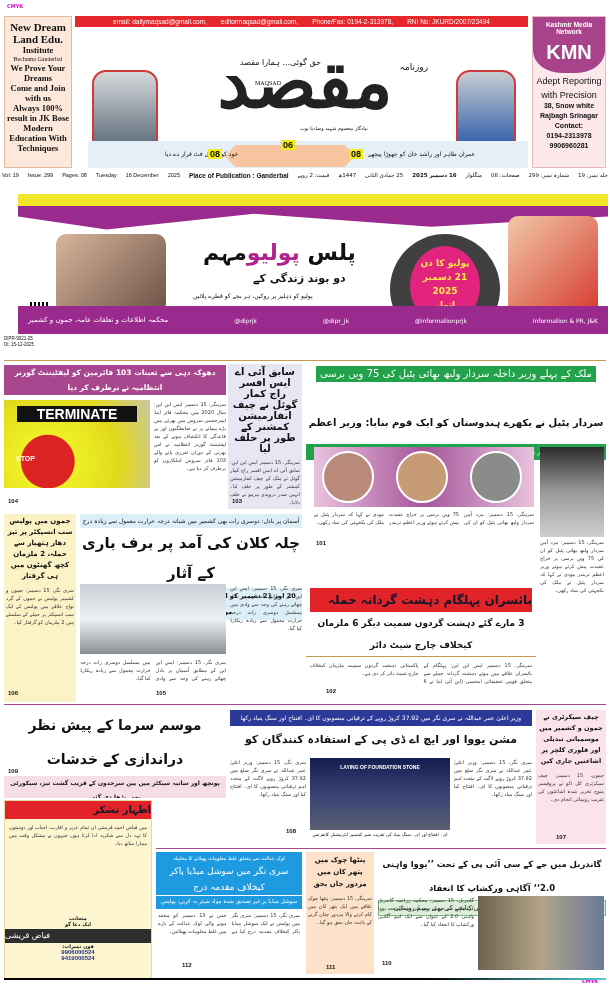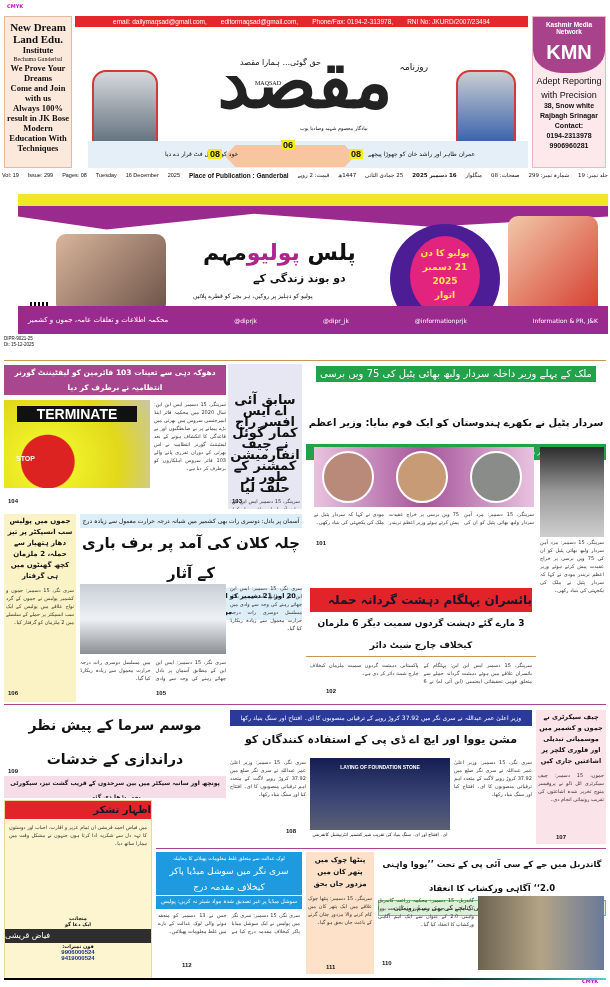--- a/index.html
+++ b/index.html
@@ -31,21 +31,21 @@
   .ybadge { background: #f5ea1a; font-family: "Liberation Sans", sans-serif; font-weight: bold; font-size: 9px; padding: 0 2px; }
   .infobar { left: 2px; top: 170px; width: 606px; height: 10px; font-family: "Liberation Sans", sans-serif; font-size: 5.5px; display: flex; justify-content: space-between; align-items: center; }
   
   .polio { left: 18px; top: 194px; width: 590px; height: 140px; background: #fff; border-top: 12px solid #f3e628; overflow: hidden; }
   .polio .wave { position: absolute; left: 0; top: 0; width: 100%; height: 26px; background: #9b2a8e; clip-path: polygon(0 0,100% 0,100% 40%,70% 80%,40% 30%,15% 90%,0 40%); }
   .polio .foot { position: absolute; left: 0; bottom: 0; width: 100%; height: 28px; background: #9b2a8e; color: #fff; font-size: 6px; display: flex; align-items: center; justify-content: space-between; padding: 0 10px; }
   .polio .title { position: absolute; left: 185px; top: 34px; font-size: 22px; font-weight: bold; }
   .polio .title .pink { color: #b0228e; }
   .polio .sub1 { position: absolute; left: 235px; top: 66px; font-size: 11px; font-weight: bold; }
   .polio .sub2 { position: absolute; left: 175px; top: 86px; font-size: 6px; }
-  .polio .drop { position: absolute; left: 372px; top: 18px; width: 110px; height: 110px; border-radius: 50%; background: #4c1d95; }
+  .polio .drop { position: absolute; left: 372px; top: 28px; width: 110px; height: 110px; border-radius: 50%; background: #404040; }
   .polio .drop-in { position: absolute; left: 20px; top: 12px; width: 70px; height: 80px; border-radius: 50% 50% 50% 50%; background: #e3247f; color: #ffe84a; text-align: center; font-size: 9px; font-weight: bold; padding-top: 10px; line-height: 14px; }
   .polio .baby { position: absolute; left: 38px; top: 28px; width: 110px; height: 80px; background: linear-gradient(135deg,#d9b59b,#6b5247); border-radius: 10px; }
   .polio .kid { position: absolute; right: 10px; top: 10px; width: 90px; height: 100px; background: linear-gradient(135deg,#f1c9a8,#d63a2f); border-radius: 10px; }
   .polio .qr { position: absolute; left: 12px; top: 96px; width: 20px; height: 20px; background: repeating-linear-gradient(90deg,#000 0 2px,#fff 2px 4px); }
   .dipr { left: 4px; top: 336px; font-size: 4.5px; font-family: "Liberation Sans", sans-serif; line-height: 6px; }
   .rule { background: #c79852; height: 1px; }
   
   .box { position: absolute; overflow: hidden; }
   .head-plum { background: #a8478f; color: #fff; text-align: center; font-weight: bold; }
   .head-green { background: #22a34b; color: #fff; text-align: center; }
@@ -171,21 +171,21 @@
   <div class="head-plum urdu" style="font-size:7.5px;line-height:15px;margin-top:1px;">دھوکہ دہی سے تعینات 103 فائرمین کو لیفٹیننٹ گورنر انتظامیہ نے برطرف کر دیا</div>
   <div class="img-ph" style="left:0;top:36px;width:146px;height:88px;background:radial-gradient(circle at 30% 70%,#d22 0 22%,#eef028 23%,#e2d81a 60%,#c9c6a8);">
     <div style="margin:6px auto 0;width:120px;background:#111;color:#fff;font-family:'Liberation Sans',sans-serif;font-weight:bold;font-size:14px;text-align:center;">TERMINATE</div>
     <div style="position:absolute;left:12px;top:55px;color:#fff;font-size:7px;font-weight:bold;font-family:'Liberation Sans',sans-serif;">STOP</div>
   </div>
   <div class="body-text urdu" style="position:absolute;left:150px;top:36px;width:72px;height:108px;">سرینگر، 15 دسمبر ایس این این: سال 2020 میں محکمہ فائر اینڈ ایمرجنسی سروس میں بھرتی میں بڑے پیمانے پر بے ضابطگیوں اور بے قاعدگی کا انکشاف ہونے کے بعد لیفٹیننٹ گورنر انتظامیہ نے اس بھرتی کے دوران تقرری پانے والے 103 فائر سروس اہلکاروں کو برطرف کر دیا ہے۔</div>
   <div class="num" style="position:absolute;left:4px;top:134px;">104</div>
 </div>
 
 <div class="box" style="left:228px;top:364px;width:74px;height:145px;background:#e6e7f2;">
-  <div class="urdu big-head" style="font-size:13px;line-height:11px;padding:2px;margin-top:28px;">سابق آئی اے ایس افسر راج کمار گوئل نے چیف انفارمیشن کمشنر کے طور پر حلف لیا</div>
+  <div class="urdu big-head" style="font-size:10px;line-height:11px;padding:2px;">سابق آئی اے ایس افسر راج کمار گوئل نے چیف انفارمیشن کمشنر کے طور پر حلف لیا</div>
   <div class="body-text urdu" style="padding:2px;">سرینگر، 15 دسمبر ایس این این: سابق آئی اے ایس افسر راج کمار گوئل نے ملک کے چیف انفارمیشن کمشنر کے طور پر حلف لیا۔ انہیں صدر دروپدی مرمو نے حلف دلایا۔</div>
   <div class="num" style="position:absolute;left:4px;top:134px;">103</div>
 </div>
 
 <div class="box" style="left:306px;top:366px;width:300px;height:220px;">
   <div class="head-green urdu" style="margin:0 10px;font-size:10px;line-height:16px;">ملک کے پہلے وزیر داخلہ سردار ولبھ بھائی پٹیل کی 75 ویں برسی</div>
   <div class="urdu big-head" style="font-size:10px;line-height:42px;margin-top:20px;">سردار پٹیل نے بکھرے ہندوستان کو ایک قوم بنایا: وزیر اعظم</div>
   <div class="head-green urdu" style="font-size:6px;line-height:16px;">وزیر اعظم نریندر مودی، وزیر داخلہ امیت شاہ اور لیفٹیننٹ گورنر منوج سنہا کا شاندار خراج عقیدت</div>
   <div class="img-ph" style="left:8px;top:81px;width:220px;height:60px;background:linear-gradient(90deg,#e9c3df,#a6559a,#e9c3df);">
     <div style="position:absolute;left:8px;top:4px;width:52px;height:52px;border-radius:50%;background:#b98a7a;border:2px solid #fff;"></div>

